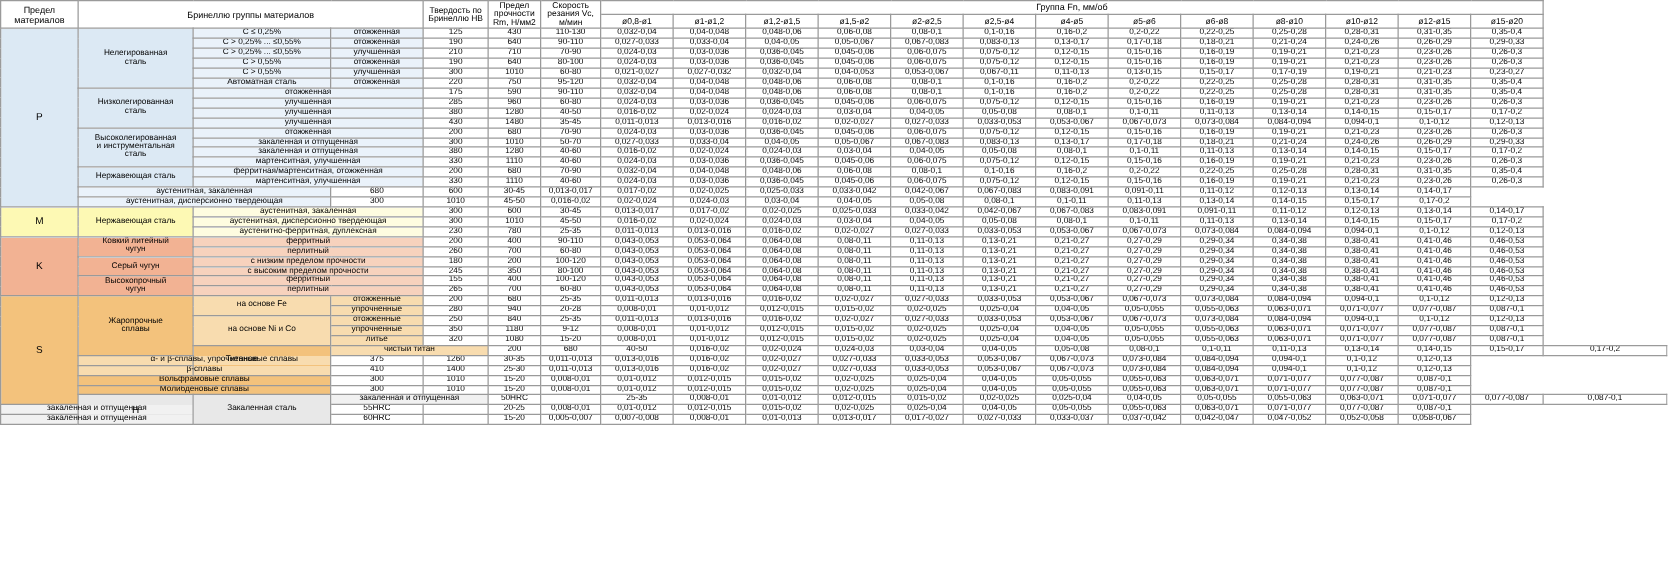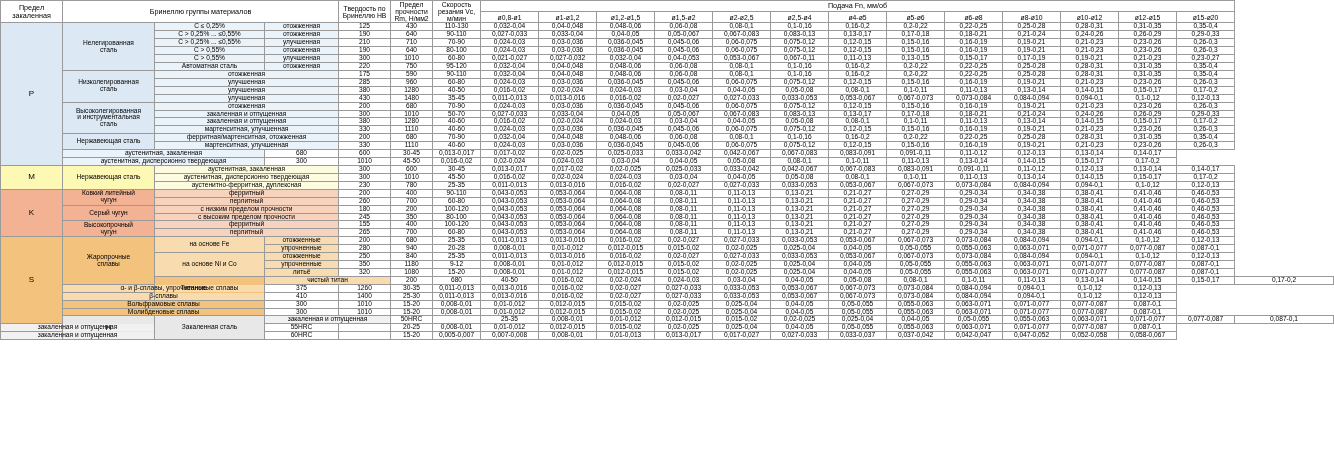--- a/index.html
+++ b/index.html
@@ -41,38 +41,38 @@
         <col style="width:74px">
       <col style="width:52px">
         <col style="width:42px">
         <col style="width:48px">
       <col span="13" style="width:58px">
     </colgroup>
     <thead>
       <tr>
         <td rowspan="2" class="hdr-group">
           <div>Предел</div>
-          <div>закаленная</div>
+          <div>материалов</div>
         </td>
         <td rowspan="2" colspan="3" class="hdr-group">Бринеллю группы материалов</td>
         <td rowspan="2">
           <div>Твердость по</div>
           <div>Бринеллю HB</div>
         </td>
         <td rowspan="2">
           <div>Предел</div>
           <div>прочности</div>
           <div>Rm, Н/мм2</div>
         </td>
         <td rowspan="2">
           <div>Скорость</div>
           <div>резания Vc,</div>
           <div>м/мин</div>
         </td>
-        <td colspan="13" class="hdr-group">Подача Fn, мм/об</td>
+        <td colspan="13" class="hdr-group">Группа Fn, мм/об</td>
       </tr>
       <tr id="feed-header-row">
           <td>ø0,8-ø1</td>
           <td>ø1-ø1,2</td>
           <td>ø1,2-ø1,5</td>
           <td>ø1,5-ø2</td>
           <td>ø2-ø2,5</td>
           <td>ø2,5-ø4</td>
           <td>ø4-ø5</td>
           <td>ø5-ø6</td>

